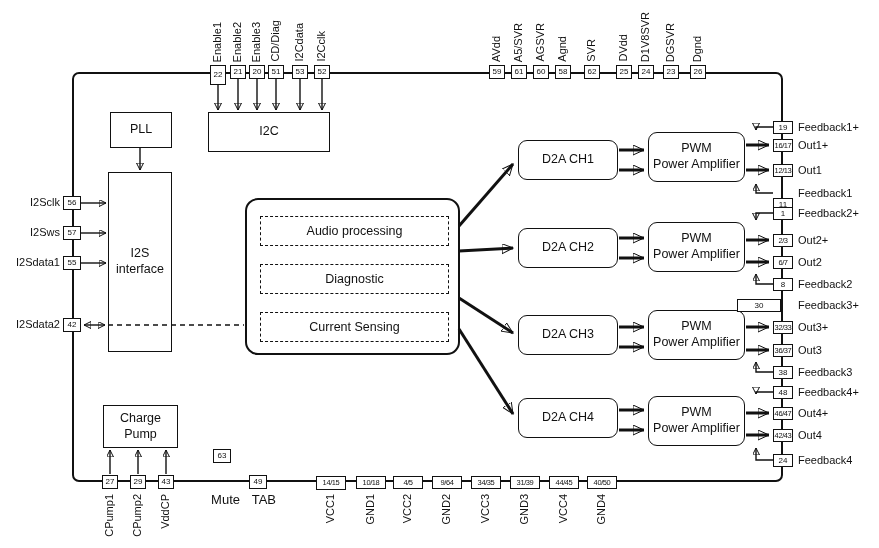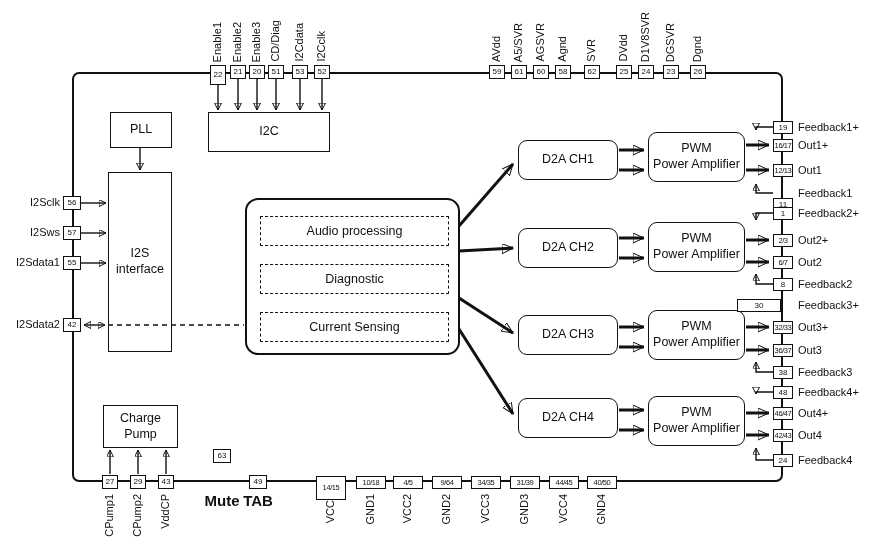--- a/index.html
+++ b/index.html
@@ -9,21 +9,21 @@
   .chip { position:absolute; left:72px; top:72px; width:711px; height:410px; border:2.5px solid #111; border-radius:7px; z-index:1; }
   .blk { position:absolute; border:1.6px solid #111; background:#fff; display:flex; flex-direction:column; align-items:center; justify-content:center; font-size:12.5px; line-height:1.25; text-align:center; z-index:2; }
   .rounded { border-radius:9px; }
   .core { position:absolute; left:245px; top:198px; width:215px; height:157px; border:2px solid #111; border-radius:13px; background:#fff; z-index:2; }
   .dash { position:absolute; border:1.6px dashed #111; background:#fff; display:flex; align-items:center; justify-content:center; font-size:12.5px; }
   .pin { position:absolute; border:1.3px solid #111; background:#fff; display:flex; align-items:center; justify-content:center; font-size:8px; line-height:1; z-index:6; }
   .pin.w { font-size:7.5px; letter-spacing:-0.4px; }
   .vlab { position:absolute; writing-mode:vertical-rl; transform:rotate(180deg); font-size:11px; white-space:nowrap; z-index:3; }
   .hlab { position:absolute; font-size:11px; white-space:nowrap; z-index:3; }
   .hlab.r { text-align:right; }
-  .hlab.c { text-align:center; font-weight:bold; font-size:15px; }
+  .hlab.c { text-align:right; font-weight:normal; font-size:13px; }
   .wires { position:absolute; left:0; top:0; z-index:4; }
   .wires line, .wires path { stroke:#111; fill:none; }
   .thin { stroke-width:1.4; }
   .thick { stroke-width:3; }
   .dashline { stroke-width:1.4; stroke-dasharray:5 4; }
 </style>
 </head>
 <body>
 
 <div class="canvas">
@@ -239,21 +239,21 @@
   <div class="pin" style="left:158px;top:475px;width:16px;height:14px">43</div>
   <div class="vlab" style="left:103px;top:494px">CPump1</div>
   <div class="vlab" style="left:131px;top:494px">CPump2</div>
   <div class="vlab" style="left:159px;top:494px">VddCP</div>
 
   <div class="pin" style="left:213px;top:449px;width:18px;height:14px">63</div>
   <div class="pin" style="left:249px;top:475px;width:18px;height:14px">49</div>
   <div class="hlab c" style="left:204px;top:492px;width:36px">Mute</div>
   <div class="hlab c" style="left:240px;top:492px;width:36px">TAB</div>
 
-  <div class="pin w" style="left:316px;top:476px;width:30px;height:24px">14/15</div>
+  <div class="pin w" style="left:316px;top:476px;width:30px;height:14px">14/15</div>
   <div class="pin w" style="left:356px;top:476px;width:30px;height:13px">10/18</div>
   <div class="pin w" style="left:393px;top:476px;width:30px;height:13px">4/5</div>
   <div class="pin w" style="left:432px;top:476px;width:30px;height:13px">9/64</div>
   <div class="pin w" style="left:471px;top:476px;width:30px;height:13px">34/35</div>
   <div class="pin w" style="left:510px;top:476px;width:30px;height:13px">31/39</div>
   <div class="pin w" style="left:549px;top:476px;width:30px;height:13px">44/45</div>
   <div class="pin w" style="left:587px;top:476px;width:30px;height:13px">40/50</div>
   <div class="vlab" style="left:324px;top:494px">VCC1</div>
   <div class="vlab" style="left:364px;top:494px">GND1</div>
   <div class="vlab" style="left:401px;top:494px">VCC2</div>

